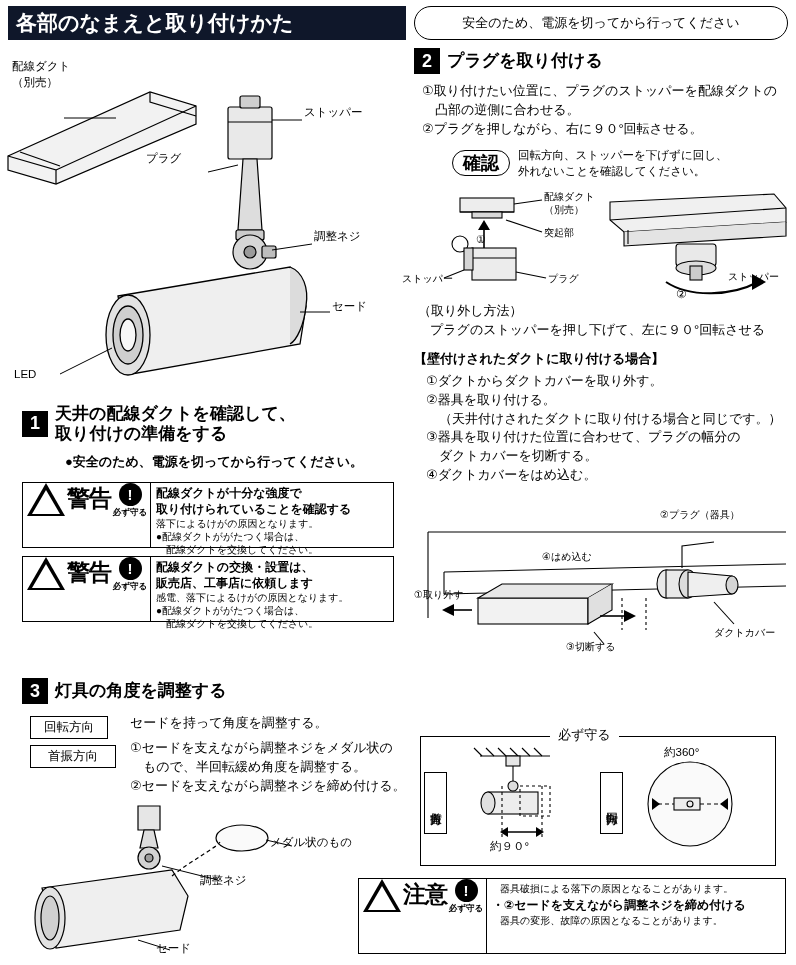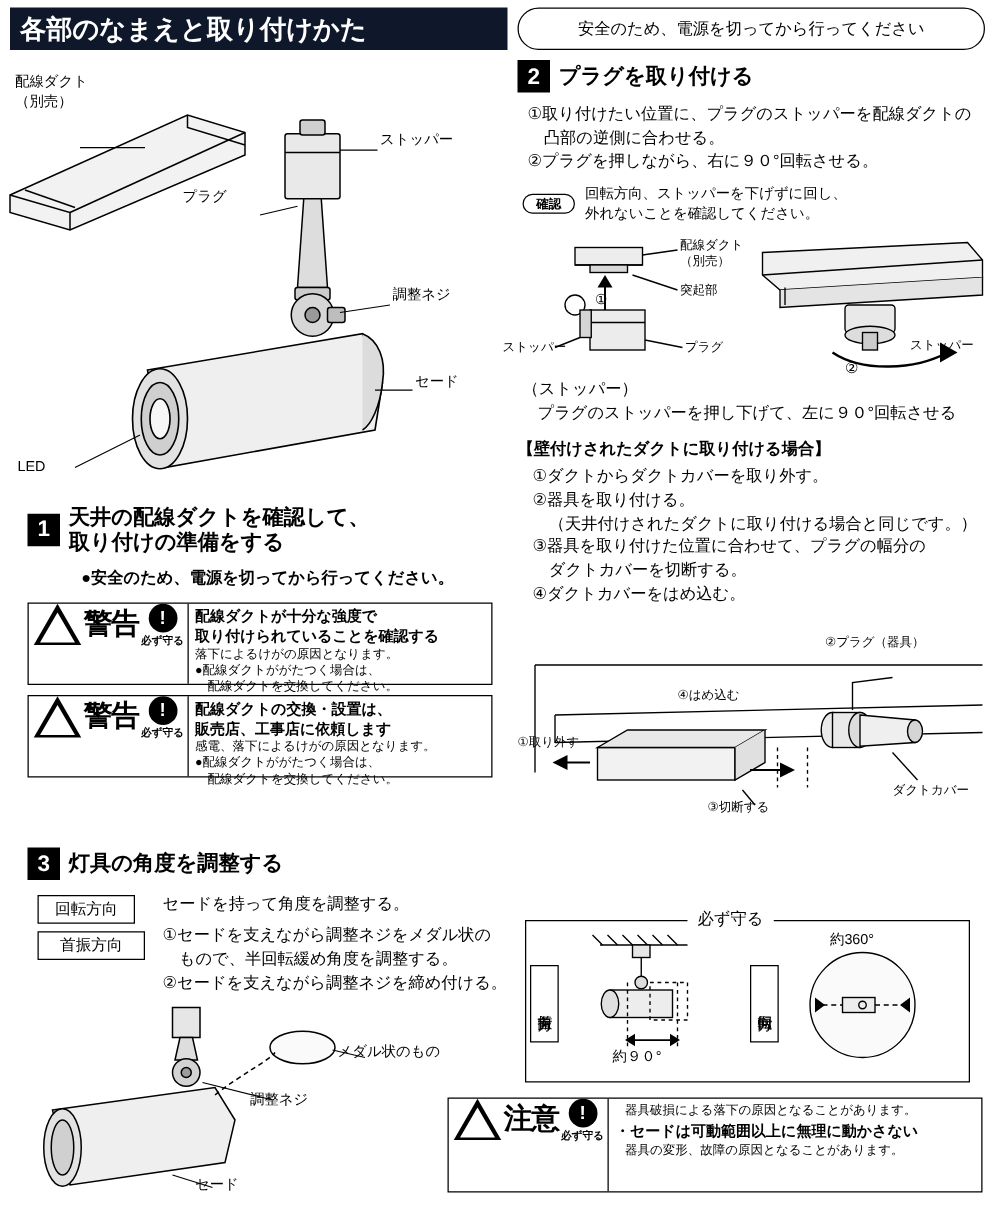--- a/index.html
+++ b/index.html
@@ -76,22 +76,22 @@
   
   .lblbox{
     border:1.3px solid #000;font-size:12.5px;padding:2px 6px;display:inline-block;
     box-sizing:border-box;text-align:center;
   }
   .vlabel{
     border:1.3px solid #000;font-size:12px;padding:6px 2px;box-sizing:border-box;
     writing-mode:vertical-rl;text-align:center;
   }
   .confirm-pill{
-    border:1.5px solid #000;border-radius:16px;font-size:10px;font-weight:bold;
-    padding:0 10px;display:inline-block;
+    border:1.5px solid #000;border-radius:16px;font-size:18px;font-weight:bold;
+    padding:0 10px;display:inline-block;margin-left:34px;
   }
 
   
   svg{display:block;}
   .fig{position:absolute;}
 </style>
 </head>
 <body>
 
 <div class="page">
@@ -263,21 +263,21 @@
     </svg>
     <div class="txt-xs" style="position:absolute;left:130px;top:4px;">配線ダクト</div>
     <div class="txt-xs" style="position:absolute;left:130px;top:17px;">（別売）</div>
     <div class="txt-xs" style="position:absolute;left:130px;top:40px;">突起部</div>
     <div class="txt-xs" style="position:absolute;left:-12px;top:86px;">ストッパー</div>
     <div class="txt-xs" style="position:absolute;left:134px;top:86px;">プラグ</div>
     <div class="txt-xs" style="position:absolute;left:314px;top:84px;">ストッパー</div>
   </div>
 
   <div style="position:absolute;left:418px;top:302px;width:372px;">
-    <div class="txt">（ストッパー）</div>
+    <div class="txt">（取り外し方法）</div>
     <div class="txt" style="padding-left:12px;">プラグのストッパーを押し下げて、左に９０°回転させる</div>
   </div>
 
   <div style="position:absolute;left:414px;top:350px;width:378px;">
     <div class="txt" style="font-weight:bold;">【壁付けされたダクトに取り付ける場合】</div>
     <div style="padding-left:12px;margin-top:3px;">
       <div class="txt">①ダクトからダクトカバーを取り外す。</div>
       <div class="txt">②器具を取り付ける。</div>
       <div class="txt">　（天井付けされたダクトに取り付ける場合と同じです。）</div>
       <div class="txt">③器具を取り付けた位置に合わせて、プラグの幅分の</div>
@@ -410,18 +410,18 @@
           <span class="bang">!</span>
         </div>
       <div class="warn-word">注意</div>
       <div class="must">
         <div class="circ">!</div>
         <div class="lbl">必ず守る</div>
       </div>
     </div>
     <div class="warn-right">
       <div class="s" style="padding-left:8px;">器具破損による落下の原因となることがあります。</div>
-      <div class="b" style="margin-top:3px;">・セードは可動範囲以上に無理に動かさない</div>
+      <div class="b" style="margin-top:3px;">・②セードを支えながら調整ネジを締め付ける</div>
       <div class="s" style="padding-left:8px;">器具の変形、故障の原因となることがあります。</div>
     </div>
   </div>
 
 </div>
 
 </body></html>

